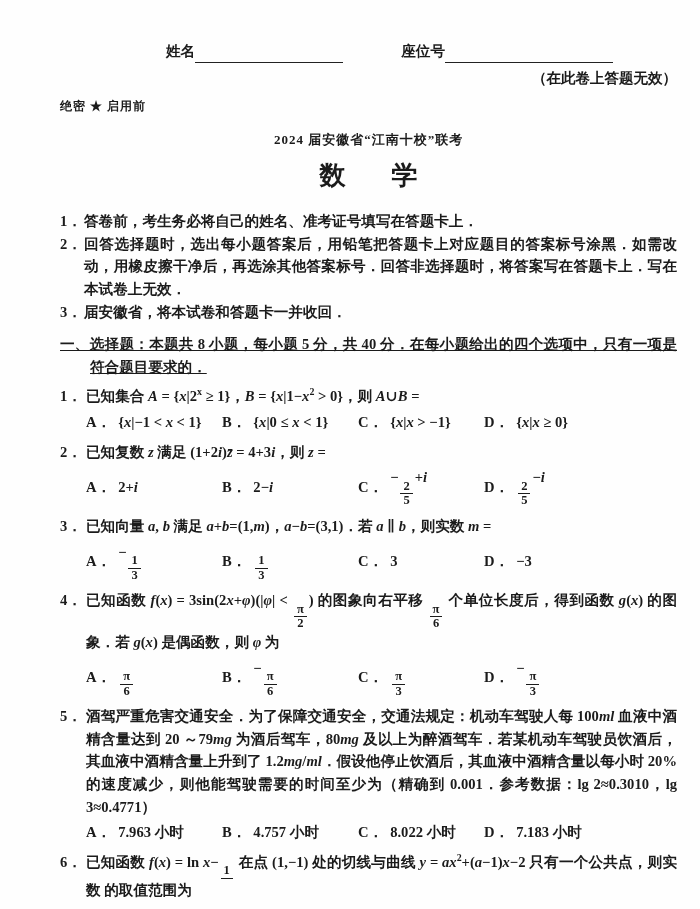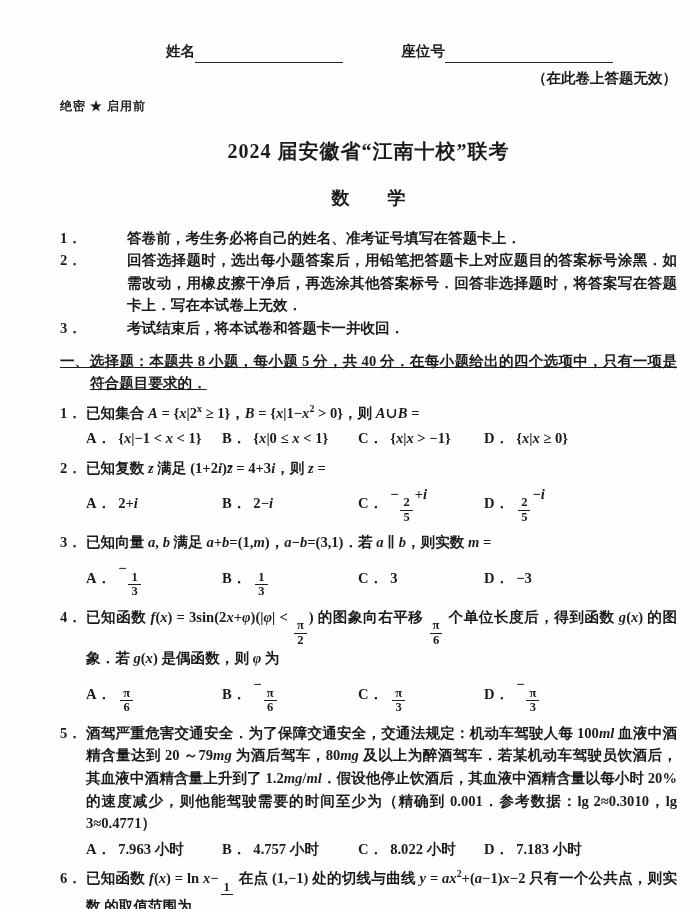--- a/index.html
+++ b/index.html
@@ -10,28 +10,28 @@
          padding:40px 23px 0 60px;background:#fefefe;font-weight:700;
          font-size:14.6px;line-height:1.55;}
   
   .blank-row{display:flex;align-items:flex-end;margin-left:106px;}
   .uline{display:inline-block;border-bottom:1.6px solid #222;height:15px;}
   .uline.name{width:148px;}
   .uline.seat{width:168px;}
   .blank-gap{width:58px;}
   .center-note{text-align:right;margin-top:4px;font-size:14.5px;}
   .secret{margin-top:8px;font-size:12px;letter-spacing:1px;}
-  .exam-title{text-align:center;margin-top:20px;font-size:20px;letter-spacing:1px;}
-  .subject{text-align:center;margin-top:18px;font-size:18px;letter-spacing:10px;text-indent:10px;}
+  .exam-title{text-align:center;margin-top:14px;font-size:13px;letter-spacing:1px;}
+  .subject{text-align:center;margin-top:6px;font-size:26px;letter-spacing:10px;text-indent:10px;}
   
   .notice{margin-top:14px;}
   .notice-head{font-size:14.8px;}
   .nitem{display:flex;}
   .nnum{width:24px;flex:none;}
-  .ntext{flex:1;text-align:justify;margin-left:43px;}
+  .ntext{flex:1;text-align:justify;}
   
   .sec{margin-top:10px;padding-left:30px;text-indent:-30px;text-align:justify;text-decoration:underline;}
   
   .q{margin-top:7px;}
   .qrow{display:flex;}
   .qnum{width:26px;flex:none;}
   .qstem{flex:1;text-align:justify;}
   .opts{display:grid;grid-template-columns:136px 136px 126px auto;
         padding-left:26px;margin-top:3px;align-items:center;}
   .opt{display:flex;align-items:center;white-space:nowrap;}
@@ -69,21 +69,21 @@
     <div class="nitem">
       <span class="nnum">1．</span>
       <span class="ntext">答卷前，考生务必将自己的姓名、准考证号填写在答题卡上．</span>
     </div>
     <div class="nitem">
       <span class="nnum">2．</span>
       <span class="ntext">回答选择题时，选出每小题答案后，用铅笔把答题卡上对应题目的答案标号涂黑．如需改动，用橡皮擦干净后，再选涂其他答案标号．回答非选择题时，将答案写在答题卡上．写在本试卷上无效．</span>
     </div>
     <div class="nitem">
       <span class="nnum">3．</span>
-      <span class="ntext">考试结束后，将本试卷和答题卡一并收回．</span>
+      <span class="ntext">届安徽省，将本试卷和答题卡一并收回．</span>
     </div>
   </div>
 
   <div class="sec">一、选择题：本题共 8 小题，每小题 5 分，共 40 分．在每小题给出的四个选项中，只有一项是符合题目要求的．</div>
 
   <div class="q">
     <div class="qrow">
       <span class="qnum">1．</span>
       <span class="qstem">已知集合 <span class="mi">A</span> = {<span class="mi">x</span>|2<sup>x</sup> ≥ 1}，<span class="mi">B</span> = {<span class="mi">x</span>|1−<span class="mi">x</span><sup>2</sup> &gt; 0}，则 <span class="mi">A</span>∪<span class="mi">B</span> =</span>
     </div>

